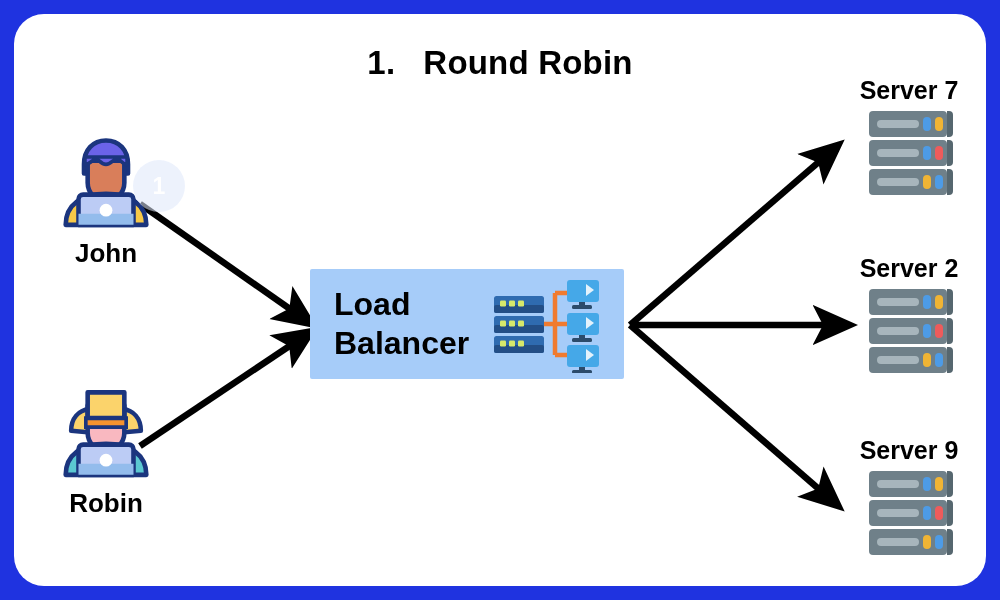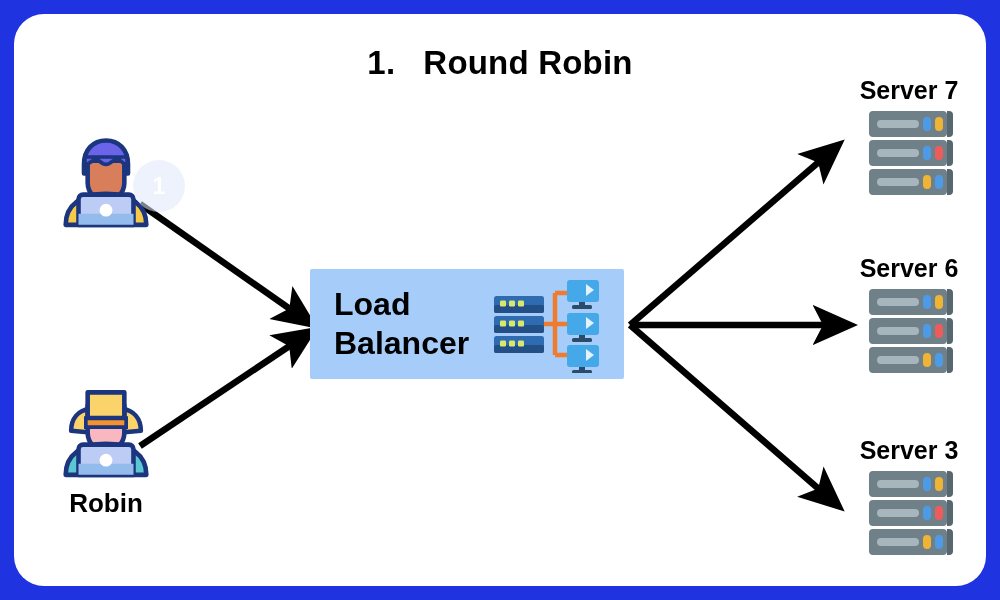--- a/index.html
+++ b/index.html
@@ -111,20 +111,21 @@
         <path d="M40 40h40v24c0 11-9 20-20 20s-20-9-20-20z" fill="#D97E5A" stroke="#1B357E" stroke-width="5" stroke-linejoin="round"></path>
 
         <path d="M37 44c6 0 9-6 12-6s5 6 11 6 8-6 12-6 5 6 11 6v-8H37z" fill="#6B63E8" stroke="#1B357E" stroke-width="4" stroke-linejoin="round"></path>
 
         <path d="M16 110c0-22 18-34 44-34s44 12 44 34z" fill="#F7C948" stroke="#1B357E" stroke-width="5" stroke-linejoin="round"></path>
 
         <path d="M30 110V82a5 5 0 0 1 5-5h50a5 5 0 0 1 5 5v28z" fill="#BCCCF5" stroke="#1B357E" stroke-width="5" stroke-linejoin="round"></path>
         <path d="M30 98h60v12H30z" fill="#93BCEC"></path>
         <circle cx="60" cy="94" r="7" fill="#ffffff"></circle>
       </svg>
+      <div class="name">John</div>
     </div>
 
     <div class="badge" style="left:119px;top:146px;">
       <span>1</span>
     </div>
 
     <div class="client" style="left:12px;top:360px;">
       <svg class="avatar" viewBox="0 0 120 120">
 
         <path d="M22 62c0-14 8-22 20-24l4 26z" fill="#FBD36B" stroke="#1B357E" stroke-width="5" stroke-linejoin="round"></path>
@@ -210,21 +211,21 @@
 
         <rect x="6" y="60" width="78" height="26" rx="4" fill="#6F8089"></rect>
         <path d="M84 60h2a4 4 0 0 1 4 4v18a4 4 0 0 1-4 4h-2z" fill="#56676F"></path>
         <rect x="14" y="69" width="42" height="8" rx="4" fill="#A7B5BC"></rect>
         <rect x="60" y="66" width="8" height="14" rx="4" fill="#F0B434"></rect>
         <rect x="72" y="66" width="8" height="14" rx="4" fill="#4D9BE6"></rect>
       </svg>
     </div>
 
     <div class="server" style="left:820px;top:240px;">
-      <div class="slabel">Server 6</div>
+      <div class="slabel">Server 2</div>
       <svg class="srv-svg" width="92" height="88" viewBox="0 0 92 88">
         <rect x="6" y="2" width="78" height="26" rx="4" fill="#6F8089"></rect>
         <path d="M84 2h2a4 4 0 0 1 4 4v18a4 4 0 0 1-4 4h-2z" fill="#56676F"></path>
         <rect x="14" y="11" width="42" height="8" rx="4" fill="#A7B5BC"></rect>
         <rect x="60" y="8" width="8" height="14" rx="4" fill="#4D9BE6"></rect>
         <rect x="72" y="8" width="8" height="14" rx="4" fill="#F0B434"></rect>
 
         <rect x="6" y="31" width="78" height="26" rx="4" fill="#6F8089"></rect>
         <path d="M84 31h2a4 4 0 0 1 4 4v18a4 4 0 0 1-4 4h-2z" fill="#56676F"></path>
         <rect x="14" y="40" width="42" height="8" rx="4" fill="#A7B5BC"></rect>
@@ -233,21 +234,21 @@
 
         <rect x="6" y="60" width="78" height="26" rx="4" fill="#6F8089"></rect>
         <path d="M84 60h2a4 4 0 0 1 4 4v18a4 4 0 0 1-4 4h-2z" fill="#56676F"></path>
         <rect x="14" y="69" width="42" height="8" rx="4" fill="#A7B5BC"></rect>
         <rect x="60" y="66" width="8" height="14" rx="4" fill="#F0B434"></rect>
         <rect x="72" y="66" width="8" height="14" rx="4" fill="#4D9BE6"></rect>
       </svg>
     </div>
 
     <div class="server" style="left:820px;top:422px;">
-      <div class="slabel">Server 3</div>
+      <div class="slabel">Server 9</div>
       <svg class="srv-svg" width="92" height="88" viewBox="0 0 92 88">
         <rect x="6" y="2" width="78" height="26" rx="4" fill="#6F8089"></rect>
         <path d="M84 2h2a4 4 0 0 1 4 4v18a4 4 0 0 1-4 4h-2z" fill="#56676F"></path>
         <rect x="14" y="11" width="42" height="8" rx="4" fill="#A7B5BC"></rect>
         <rect x="60" y="8" width="8" height="14" rx="4" fill="#4D9BE6"></rect>
         <rect x="72" y="8" width="8" height="14" rx="4" fill="#F0B434"></rect>
 
         <rect x="6" y="31" width="78" height="26" rx="4" fill="#6F8089"></rect>
         <path d="M84 31h2a4 4 0 0 1 4 4v18a4 4 0 0 1-4 4h-2z" fill="#56676F"></path>
         <rect x="14" y="40" width="42" height="8" rx="4" fill="#A7B5BC"></rect>

